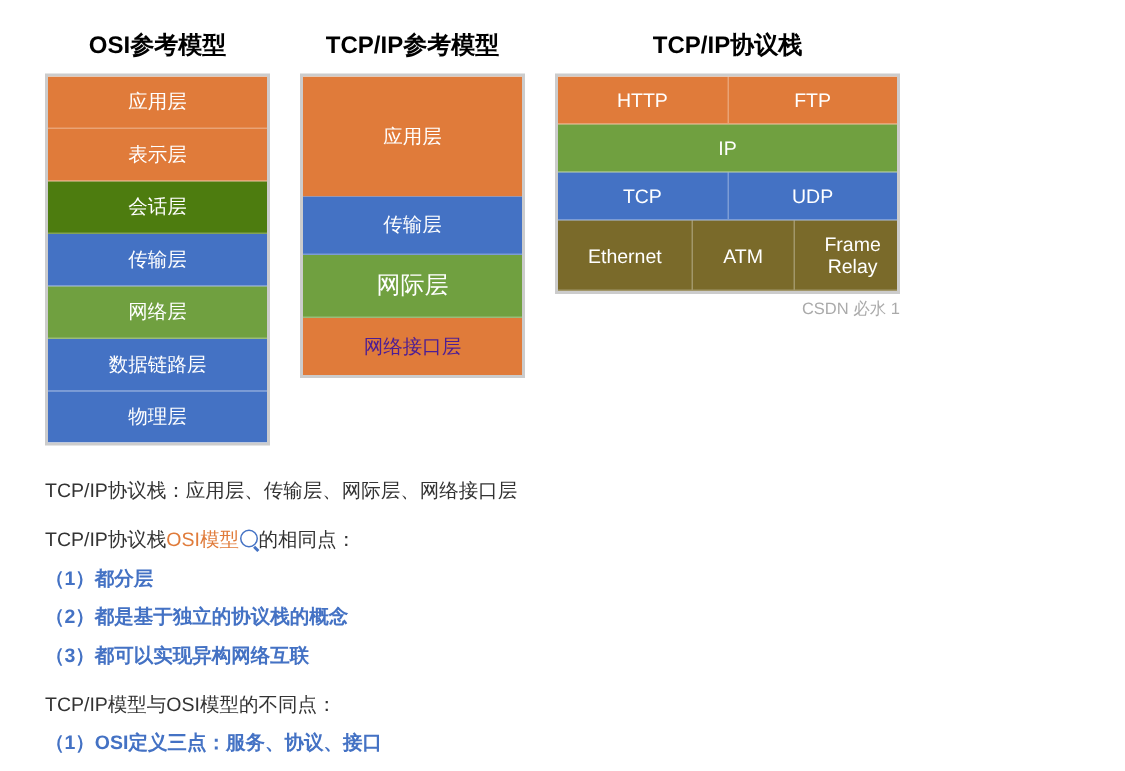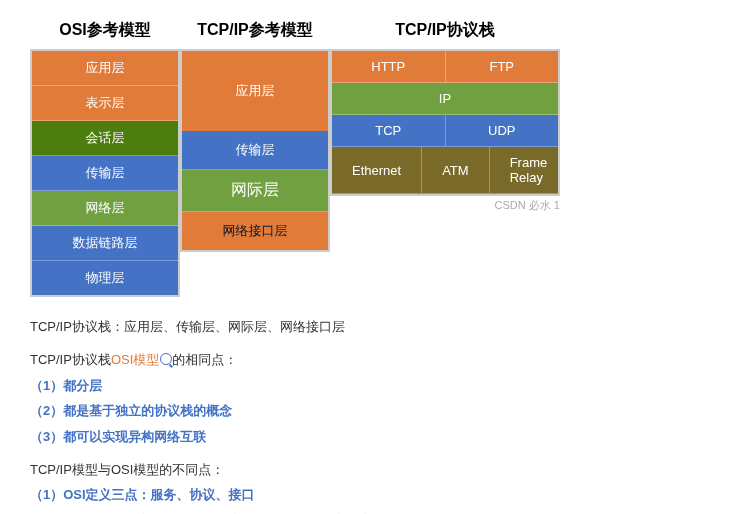--- a/index.html
+++ b/index.html
@@ -7,20 +7,21 @@
       background: #fff;
       font-family: "SimSun", "宋体", "Microsoft YaHei", sans-serif;
       font-size: 14px;
       color: #333;
       width: 750px;
       min-height: 514px;
       padding: 20px 30px;
     }
     .diagrams-row {
       display: flex;
+      gap: 20px;
       margin-bottom: 18px;
     }
     .diagram-section {
       display: flex;
       flex-direction: column;
       align-items: center;
     }
     .diagram-title {
       font-size: 16px;
       font-weight: bold;
@@ -54,41 +55,42 @@
 
     
     .tcpip-container {
       width: 150px;
       border: 2px solid #ccc;
       overflow: hidden;
     }
     .tcpip-app { background: #e07b3a; height: 80px; display: flex; align-items: center; justify-content: center; color: #fff; font-size: 13px; }
     .tcpip-transport { background: #4472c4; padding: 10px 4px; text-align: center; color: #fff; font-size: 13px; border-bottom: 1px solid rgba(255,255,255,0.3);}
     .tcpip-internet { background: #70a040; padding: 10px 4px; text-align: center; color: #fff; font-size: 16px; border-bottom: 1px solid rgba(255,255,255,0.3);}
-    .tcpip-netaccess { background: #e07b3a; padding: 10px 4px; text-align: center; color: #0f172a; font-size: 13px; }
+    .tcpip-netaccess { background: #e07b3a; padding: 10px 4px; text-align: center; color: #4c1d95; font-size: 13px; }
 
     
     .stack-container {
       width: 230px;
       border: 2px solid #ccc;
       overflow: hidden;
     }
     .stack-row {
       display: flex;
       width: 100%;
     }
     .stack-cell {
       display: flex;
       align-items: center;
       justify-content: center;
       color: #fff;
       font-size: 13px;
       border-right: 1px solid rgba(255,255,255,0.3);
       border-bottom: 1px solid rgba(255,255,255,0.3);
       padding: 8px 20px;
+      text-align: center;
     }
     .stack-cell:last-child {
       border-right: none;
     }
     .stack-http { background: #e07b3a; flex: 1; }
     .stack-ftp { background: #e07b3a; flex: 1; }
     .stack-dns { background: #e07b3a; flex: 1; }
     .stack-tcp { background: #4472c4; flex: 1; }
     .stack-udp { background: #4472c4; flex: 1; }
     .stack-ip { background: #70a040; width: 100%; }

